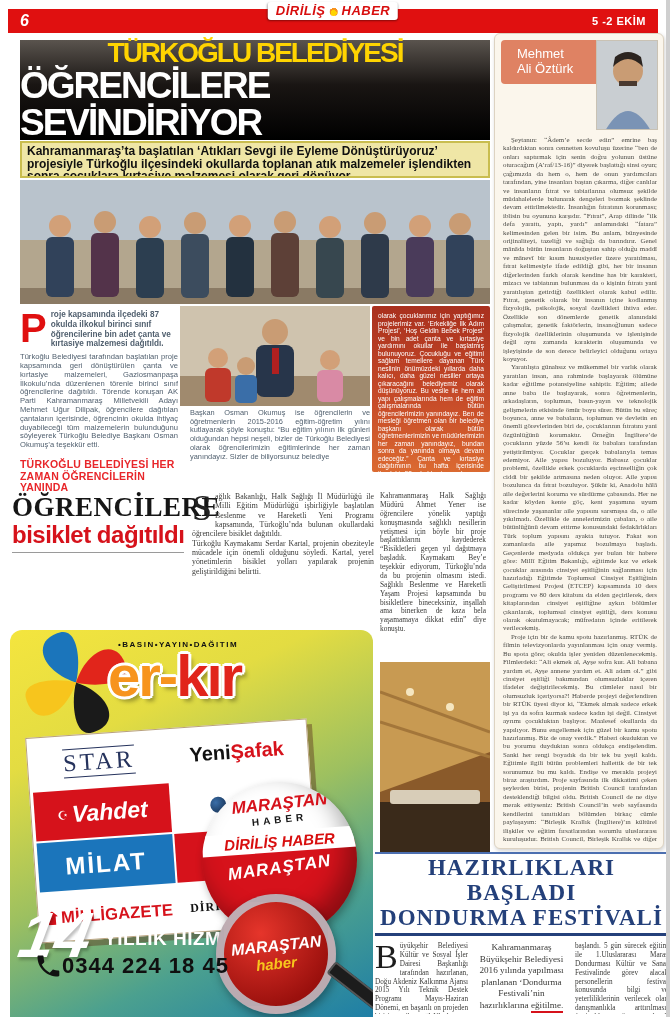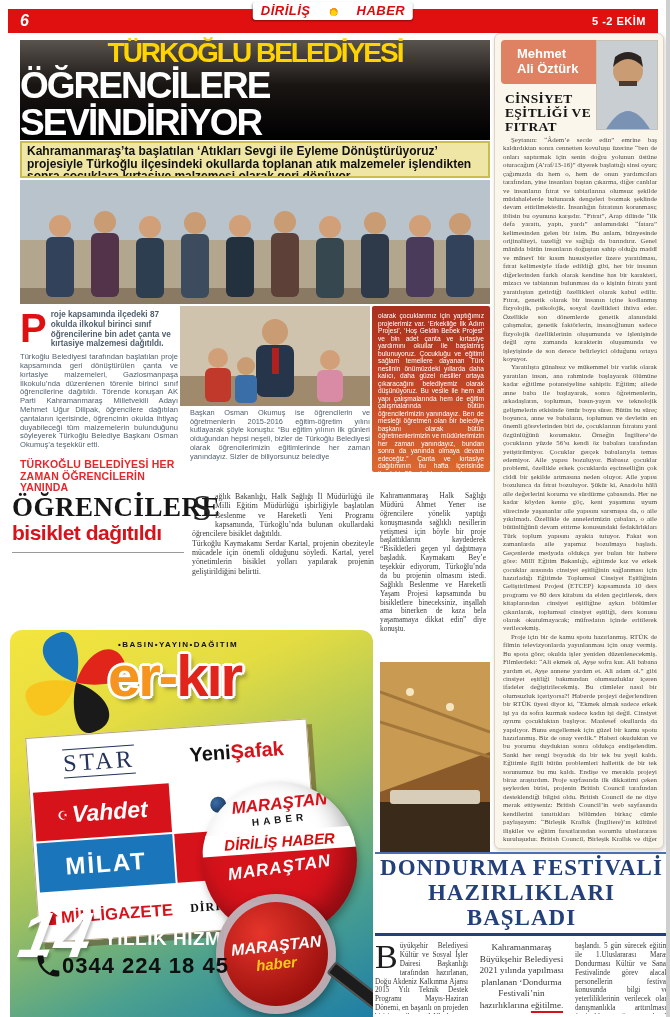--- a/index.html
+++ b/index.html
@@ -5,21 +5,21 @@
   * { margin:0; padding:0; box-sizing:border-box; }
   body { background:#e9e9e9; font-family:"Liberation Sans", sans-serif; }
   .page { position:relative; width:670px; height:1017px; background:#fff; margin:0 auto;
           overflow:hidden; border-right:4px solid #cfcfcf; }
 
   
   .topbar { position:absolute; left:8px; right:8px; top:9px; height:24px; background:#E01010;
             display:flex; align-items:center; justify-content:space-between; padding:0 12px; }
   .pageno { color:#fff; font-size:16px; font-weight:800; font-style:italic; }
   .masthead { position:absolute; left:50%; transform:translateX(-50%); top:2px; background:#fff;
-              border-radius:3px; padding:1px 8px 2px; display:flex; align-items:center; gap:19px;
+              border-radius:3px; padding:1px 8px 2px; display:flex; align-items:center; gap:4px;
               box-shadow:0 1px 2px rgba(0,0,0,.4); }
   .masthead span.mh { color:#D80E0E; font-weight:800; font-style:italic; font-size:13px; letter-spacing:.5px; }
   .flame { width:8px; height:10px; background:radial-gradient(circle at 50% 70%, #FFD400 0 3px, #F7941D 3px 5px, transparent 5px);
            border-radius:50% 50% 50% 50%/60% 60% 40% 40%; }
   .dateline { color:#fff; font-size:11px; font-weight:800; letter-spacing:.5px; }
 
   
   .hl-box { position:absolute; left:20px; top:40px; width:470px; height:100px;
             background:linear-gradient(180deg,#5a544e 0%,#191513 45%,#000 100%);
             display:flex; flex-direction:column; align-items:center; justify-content:center; }
@@ -46,37 +46,37 @@
   .redbox { position:absolute; left:372px; top:306px; width:118px; height:166px; overflow:hidden;
             background:linear-gradient(180deg,#A9301E 0%,#C64A28 55%,#DB6A31 100%);
             color:#fff; font-size:6.6px; line-height:1.14; padding:6px 6px; text-align:justify;
             border-radius:2px; }
 
   
   .columnist { position:absolute; left:494px; top:33px; width:170px; height:816px;
                background:#FBF6EC; border:1px solid #ddd3c2; border-radius:6px;
                box-shadow:1px 2px 4px rgba(0,0,0,.18); overflow:hidden; }
   .col-head { position:absolute; left:6px; top:6px; width:108px; height:44px; background:#DF8263;
-              border-radius:4px 0 0 4px; color:#fff; font-weight:700; font-size:13px;
+              border-radius:4px 0 0 4px; color:#fff; font-weight:400; font-size:13px;
               display:flex; flex-direction:column; justify-content:center; padding-left:16px; line-height:1.15; }
   .col-photo { position:absolute; right:5px; top:6px; width:62px; height:90px; overflow:hidden;
                border:1px solid #c9c2b4; }
   .col-title { position:absolute; left:10px; top:58px; width:100px; color:#141414;
                font-family:"Liberation Serif",serif; font-weight:800; font-size:13.5px; line-height:1.05;
                letter-spacing:.3px; }
   .col-body { position:absolute; left:8px; top:102px; width:154px; height:706px; overflow:hidden;
               color:#4a4a46; font-family:"Liberation Serif",serif; font-size:6.9px; line-height:1.22;
               text-align:justify; }
   .col-body p { text-indent:8px; }
 
   
   .bike-title1 { position:absolute; left:12px; top:492px; width:180px; color:#161616;
                  font-family:"Liberation Serif",serif; font-size:27px; font-weight:600; letter-spacing:.5px; }
   .bike-title2 { position:absolute; left:12px; top:521px; width:180px; color:#D6121B;
-                 font-size:21px; font-weight:800; letter-spacing:-.5px; }
+                 font-size:24px; font-weight:800; letter-spacing:-.5px; }
   .bike-rule { position:absolute; left:12px; top:552px; width:172px; height:1px; background:#9a9a9a; }
   .bike-intro { position:absolute; left:12px; top:558px; width:176px; height:66px; overflow:hidden;
                 color:#333; font-family:"Liberation Serif",serif; font-size:9px; line-height:1.2; }
   .bike-col { position:absolute; overflow:hidden; color:#3a3a38; font-family:"Liberation Serif",serif;
               font-size:7.8px; line-height:1.2; text-align:justify; }
   #bikeCol1 { left:192px; top:492px; width:182px; height:146px; }
   #bikeCol1 .dc { float:left; color:#222; font-size:36px; line-height:.8; padding:2px 3px 0 0;
                   font-family:"Liberation Serif",serif; font-weight:400; }
   #bikeCol2 { left:380px; top:492px; width:106px; height:162px; font-size:7.4px; }
 
@@ -236,21 +236,20 @@
     </div>
     <div class="col-photo">
       <svg width="62" height="90" xmlns="http://www.w3.org/2000/svg">
         <rect width="62" height="90" fill="#c9ced2"></rect>
         <circle cx="31" cy="30" r="15" fill="#c99c74"></circle>
         <path d="M16 26 q15 -16 30 0 l-2 -10 q-13 -10 -26 0 z" fill="#2b2420"></path>
         <rect x="22" y="40" width="18" height="5" fill="#4a3a30"></rect>
         <path d="M8 90 q23 -40 46 0 z" fill="#7a93b5"></path>
       </svg>
     </div>
-    <div class="col-title">CİNSİYET EŞİTLİĞİ VE FITRAT</div>
     <div class="col-body">
       <p>Şeytanın: “Âdem’e secde edin” emrine baş kaldırdıktan sonra cennetten kovuluşu üzerine “ben de onları saptırmak için senin doğru yolunun üstüne oturacağım (A’raf/13-16)” diyerek başlattığı sinsi oyun; çağımızda da hem o, hem de onun yardımcıları tarafından, yine insanları baştan çıkarma, diğer canlılar ve insanların fıtrat ve tabiatlarına olumsuz şekilde müdahalelerde bulunarak dengeleri bozmak şeklinde devam ettirilmektedir. İnsanlığın fıtratının korunması; iblisin bu oyununa karşıdır. “Fıtrat”, Arap dilinde “ilk defa yarattı, yaptı, yardı” anlamındaki “fatara” kelimesinden gelen bir isim. Bu anlam, bünyesinde orijinaliteyi, tazeliği ve sağlığı da barındırır. Genel mânâda bütün insanların doğuştan sahip olduğu maddî ve mânevî bir kısım hususiyetler üzere yaratılması, fıtrat kelimesiyle ifade edildiği gibi, her bir insanın diğerlerinden farklı olarak kendine has bir karakteri, mizacı ve tabiatının bulunması da o kişinin fıtratı yani yaratılıştan getirdiği özellikleri olarak kabul edilir. Fıtrat, genetik olarak bir insanın içine kodlanmış fizyolojik, psikolojik, sosyal özellikleri ihtiva eder. Özellikle son dönemlerde genetik alanındaki çalışmalar, genetik faktörlerin, insanoğlunun sadece fizyolojik özelliklerinin oluşumunda ve işlenişinde değil aynı zamanda karakterin oluşumunda ve işleyişinde de son derece belirleyici olduğunu ortaya koyuyor.</p>
       <p>Yaratılışta günahsız ve mükemmel bir varlık olarak yaratılan insan, ana rahminde başlayarak ölümüne kadar eğitilme potansiyeline sahiptir. Eğitim; ailede anne baba ile başlayarak, sonra öğretmenlerin, arkadaşların, toplumun, basın-yayın ve teknolojik gelişmelerin etkisinde ömür boyu sürer. Bütün bu süreç boyunca, anne ve babaların, toplumun ve devletin en önemli görevlerinden biri de, çocuklarının fıtratını yani özgünlüğünü korumaktır. Örneğin İngiltere’de çocukların yüzde 56’sı kendi öz babaları tarafından yetiştirilmiyor. Çocuklar gerçek babalarıyla temas edemiyor. Aile yapısı bozuluyor. Babasız çocuklar problemi, özellikle erkek çocuklarda eşcinselliğin çok ciddi bir şekilde artmasına neden oluyor. Aile yapısı bozulunca da fıtrat bozuluyor. Şükür ki, Anadolu hâlâ aile değerlerini koruma ve sürdürme çabasında. Her ne kadar köyden kente göç, kent yaşamına uyum sürecinde yaşananlar aile yapısını sarsmışsa da, o aile yıkılmadı. Özellikle de annelerimizin çabaları, o aile bütünlüğünü devam ettirme konusundaki fedakârlıkları Türk toplum yapısını ayakta tutuyor. Fakat son zamanlarda aile yapımız bozulmaya başladı. Geçenlerde medyada oldukça yer bulan bir habere göre: Millî Eğitim Bakanlığı, eğitimde kız ve erkek çocuklar arasında cinsiyet eşitliğinin sağlanması için hazırladığı Eğitimde Toplumsal Cinsiyet Eşitliğinin Geliştirilmesi Projesi (ETCEP) kapsamında 10 ders programı ve 80 ders kitabını da elden geçirilerek, ders kitaplarından cinsiyet eşitliğine aykırı bölümler çıkarılarak, toplumsal cinsiyet eşitliği, ders konusu olarak okutulmayacak; müfredatın içinde eritilerek verilecekmiş.</p>
       <p>Proje için bir de kamu spotu hazırlanmış. RTÜK de filmin televizyonlarda yayınlanması için onay vermiş. Bu spota göre; okulda işler yeniden düzenlenecekmiş. Filmlerdeki: “Ali ekmek al, Ayşe sofra kur. Ali babana yardım et, Ayşe annene yardım et. Ali adam ol.” gibi cinsiyet eşitliği bakımından olumsuzluklar içeren ifadeler değiştirilecekmiş. Bu cümleler nasıl bir olumsuzluk içeriyorsa?! Haberde projeyi değerlendiren bir RTÜK üyesi diyor ki, “Ekmek almak sadece erkek işi ya da sofra kurmak sadece kadın işi değil. Cinsiyet ayrımı çocukluktan başlıyor. Maalesef okullarda da yapılıyor. Bunu engellemek için güzel bir kamu spotu hazırlanmış. Biz de onay verdik.” Haberi okuduktan ve bu yorumu duyduktan sonra oldukça endişelendim. Sanki her rengi boyadık da bir tek bu yeşil kaldı. Eğitimle ilgili bütün problemleri hallettik de bir tek sorunumuz bu mu kaldı. Endişe ve merakla projeyi biraz araştırdım. Proje sayfasında ilk dikkatimi çeken şeylerden birisi, projenin British Council tarafından desteklendiği bilgisi oldu. British Council de ne diye merak ettiyseniz: British Council’in web sayfasında kendilerini tanıttıkları bölümden birkaç cümle paylaşayım: “Birleşik Krallık (İngiltere)’ın kültürel ilişkiler ve eğitim fırsatlarından sorumlu uluslararası kuruluşudur. British Council, Birleşik Krallık ve diğer ülkelerdeki insanlar için uluslararası fırsatlar yaratır ve dünya çapında bu kişiler arasında güven inşa eder. Biz bunu kültürel ilişkiler olarak tanımlıyoruz. Daha güvenli ve zengin bir dünya amacıyla Birleşik Krallık için güven ve anlayış inşa eder.” Bunun yanında projenin web sitesinde “iyi uygulama örnekleri” başlığı altında İskoçya ve Portekiz’den proje örnekleri ve paylaşımlar var.</p>
 
     </div>
   </div>
 
   <div class="bike-title1">ÖĞRENCİLERE</div>
   <div class="bike-title2">bisiklet dağıtıldı</div>
@@ -337,30 +336,30 @@
     <div class="phone-row">
       <svg width="28" height="28" viewBox="0 0 24 24" xmlns="http://www.w3.org/2000/svg">
         <path fill="#111" d="M6.6 10.8c1.5 3 3.9 5.4 6.9 6.9l2.3-2.3c.3-.3.7-.4 1.1-.2 1.2.4 2.5.6 3.8.6.6 0 1 .4 1 1V20c0 .6-.4 1-1 1C10.6 21 3 13.4 3 4c0-.6.4-1 1-1h3.2c.6 0 1 .4 1 1 0 1.3.2 2.6.6 3.8.1.4 0 .8-.2 1.1l-2.3 2.3z"></path>
       </svg>
       <span class="phone-num">0344 224 18 45</span>
     </div>
   </div>
 
   <div class="festival">
     <div class="fest-rule-top"></div>
+    <div class="fest-h">HAZIRLIKLARI BAŞLADI</div>
     <div class="fest-h">DONDURMA FESTİVALİ</div>
-    <div class="fest-h">HAZIRLIKLARI BAŞLADI</div>
     <div class="fest-rule-bot"></div>
     <div class="fest-cols">
       <div class="fest-col">
         <span class="dc">B</span>
         <span>üyükşehir Belediyesi Kültür ve Sosyal İşler Dairesi Başkanlığı tarafından hazırlanan, Doğu Akdeniz Kalkınma Ajansı 2015 Yılı Teknik Destek Programı Mayıs-Haziran Dönemi, en başarılı on projeden birisi seçilen, “1.Uluslararası Maraş Dondurması Kültür ve Sanat Festivali Hazırlık Öncesi Danışmanlık Desteği” konu başlıklı projenin uygulanmasına Katiphan Konağı’nda</span>
       </div>
       <div class="fest-col mid">
-        <span>Kahramanmaraş Büyükşehir Belediyesi 2021 yılında yapılması planlanan ‘Dondurma Festivali’nin hazırlıklarına </span>
+        <span>Kahramanmaraş Büyükşehir Belediyesi 2016 yılında yapılması planlanan ‘Dondurma Festivali’nin hazırlıklarına </span>
         <span class="underline-red">eğitilme.</span>
       </div>
       <div class="fest-col">
         <span>başlandı. 5 gün sürecek eğitim ile 1.Uluslararası Maraş Dondurması Kültür ve Sanat Festivalinde görev alacak personellerin festival konusunda bilgi ve yeterliliklerinin verilecek olan danışmanlıkla arttırılması, festivalde görev alacak personellerin görev tanımlarının belirlenmesi ve Kahramanmaraş’ı dünya çapında tanıtacak, Avrupa standartlarının üzerinde ses getiren bir festival yapılması hedefleniyor.</span>
       </div>
     </div>
   </div>
 
 </div>
 

